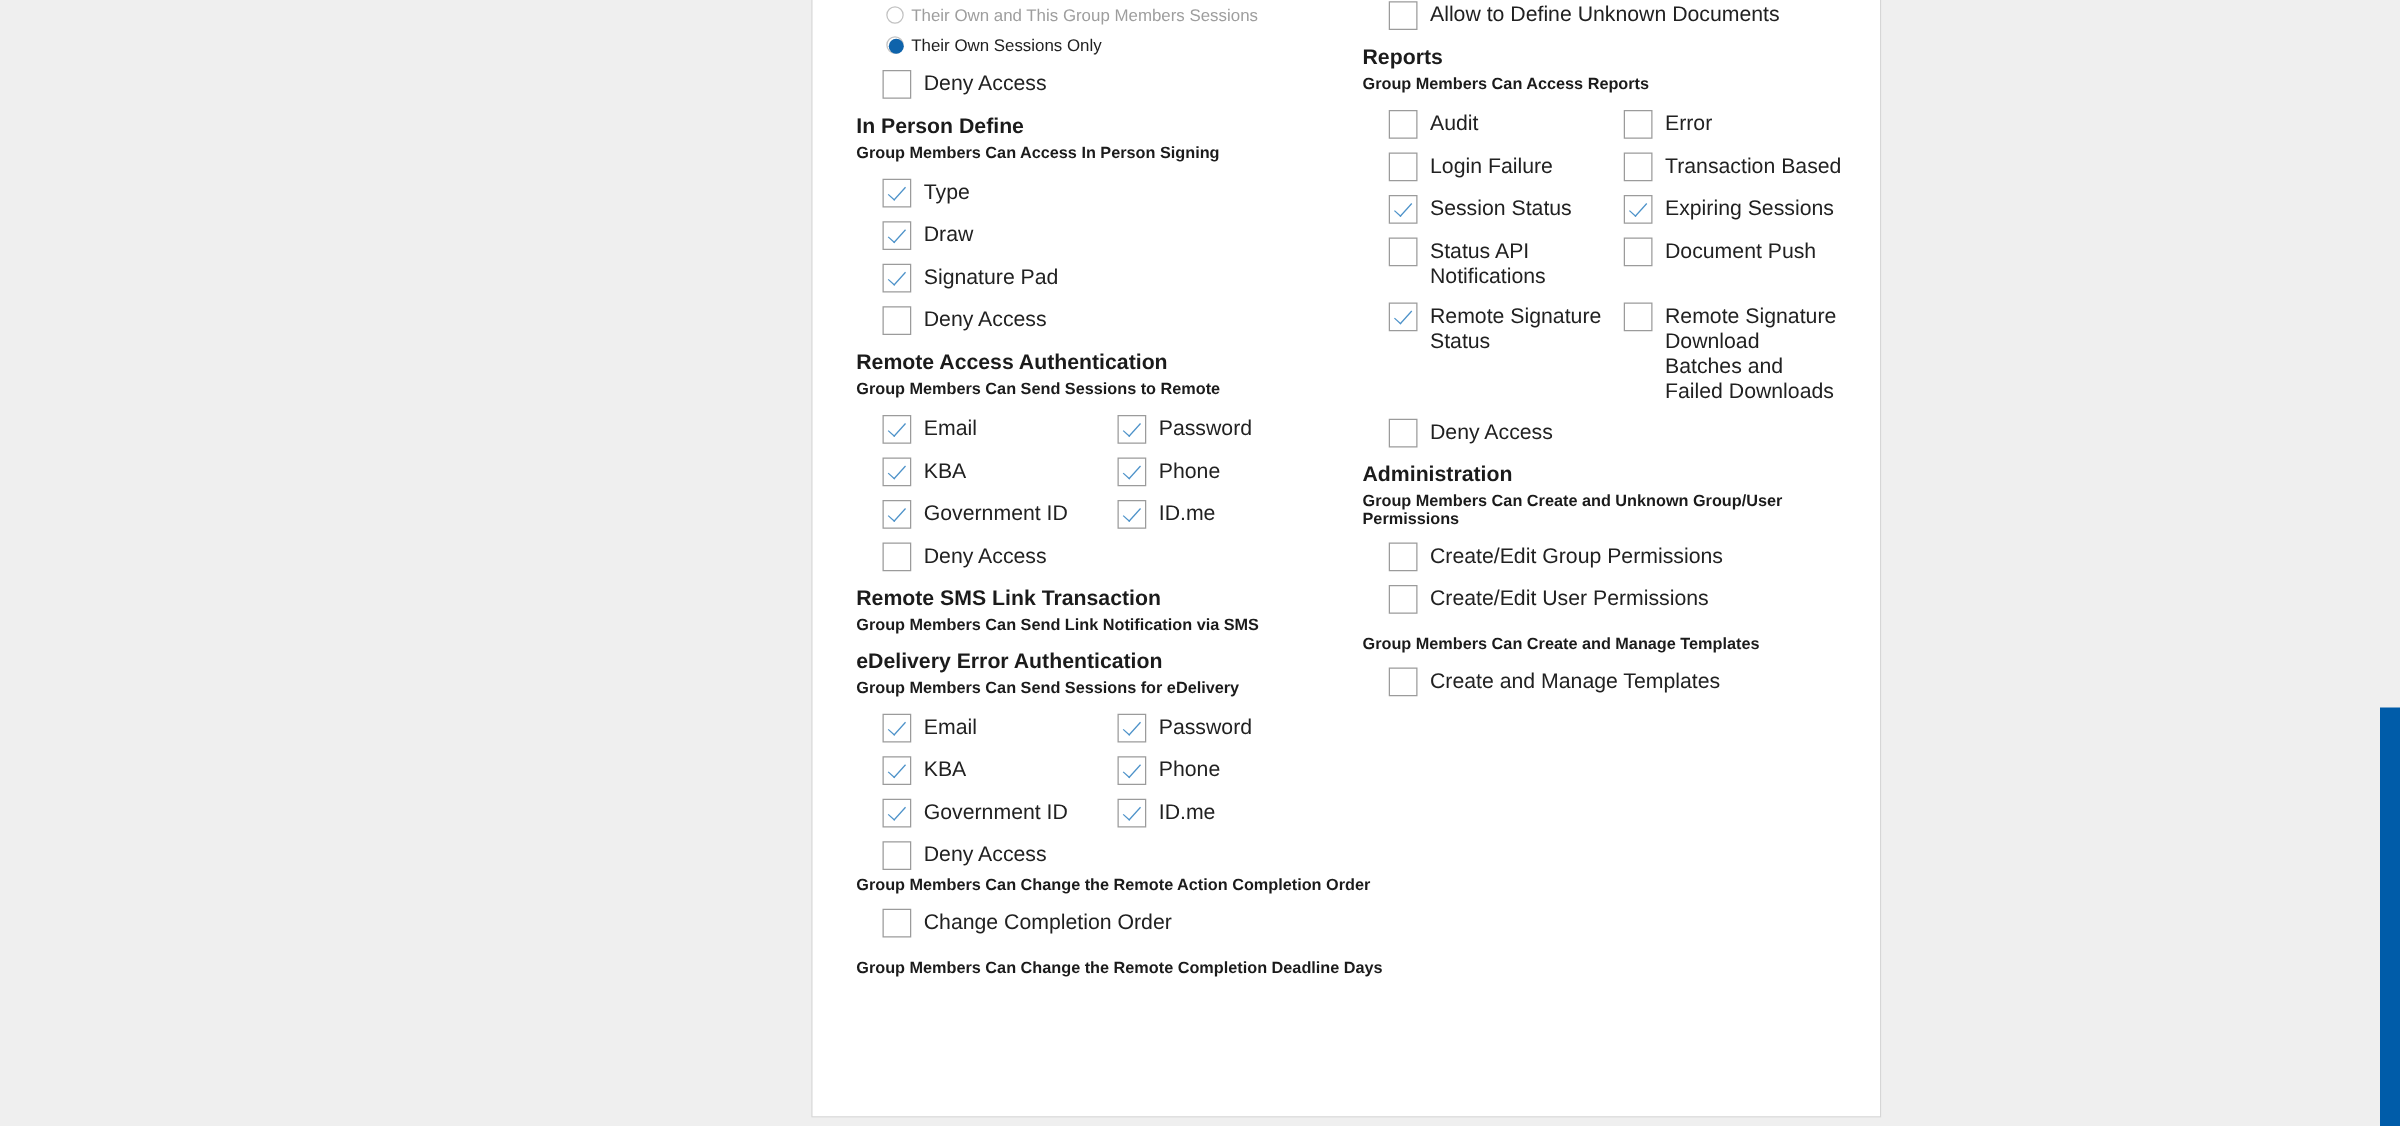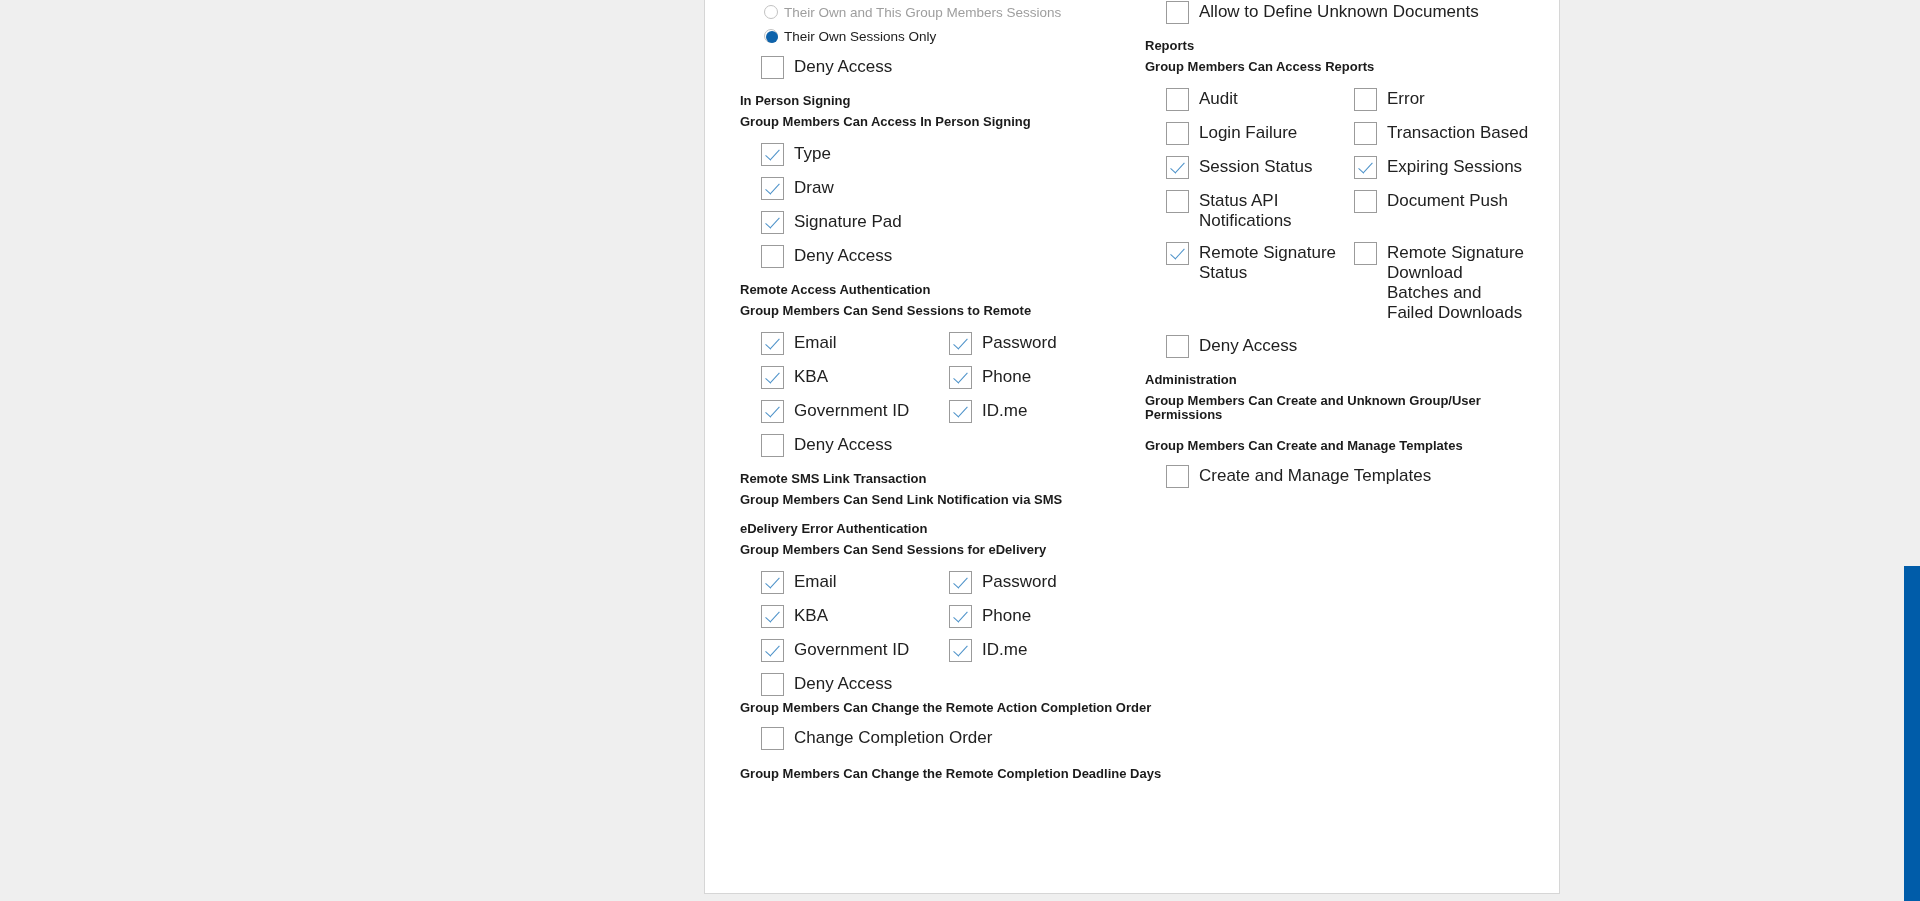--- a/index.html
+++ b/index.html
@@ -10,35 +10,35 @@
     position: relative;
     width: 1920px;
     height: 901px;
     background: #efefef;
     color: #212121;
     overflow: hidden;
   }
 
   .panel {
     position: absolute;
-    left: 704px;
+    left: 649px;
     top: -1px;
     width: 856px;
     height: 895px;
     background: #ffffff;
     border: 1px solid #d6d6d6;
   }
 
   .col { position: absolute; top: 0; }
   .col-left  { left: 35px;  width: 432px; }
   .col-right { left: 440px; width: 400px; }
 
   .section-title {
     margin: 13px 0 0 0;
-    font-size: 13px;
+    font-size: 17px;
     line-height: 18px;
     font-weight: bold;
     color: #1b1b1b;
   }
   .section-sub {
     margin: 5px 0 0 0;
     font-size: 13px;
     line-height: 14px;
     font-weight: bold;
     color: #1b1b1b;
@@ -134,21 +134,21 @@
   </label>
         </div>
 
       <div class="cb-grid single deny-top">
           <label class="cb-row">
     <span class="cb"></span>
     <span class="cb-label">Deny Access</span>
   </label>
         </div>
 
-      <h3 class="section-title">In Person Signing</h3>
+      <h3 class="section-title">In Person Define</h3>
       <div class="section-sub">Group Members Can Access In Person Signing</div>
       <div class="cb-grid single">
           <label class="cb-row">
     <span class="cb on"></span>
     <span class="cb-label">Type</span>
   </label>
           <label class="cb-row">
     <span class="cb on"></span>
     <span class="cb-label">Draw</span>
   </label>
@@ -296,20 +296,30 @@
         </div>
       <div class="cb-grid single tight">
           <label class="cb-row">
     <span class="cb"></span>
     <span class="cb-label">Deny Access</span>
   </label>
         </div>
 
       <h3 class="section-title">Administration</h3>
       <div class="section-sub">Group Members Can Create and Unknown Group/User Permissions</div>
+      <div class="cb-grid single tight">
+          <label class="cb-row">
+    <span class="cb"></span>
+    <span class="cb-label">Create/Edit Group Permissions</span>
+  </label>
+          <label class="cb-row">
+    <span class="cb"></span>
+    <span class="cb-label">Create/Edit User Permissions</span>
+  </label>
+        </div>
       <div class="section-sub spaced">Group Members Can Create and Manage Templates</div>
       <div class="cb-grid single tight">
           <label class="cb-row">
     <span class="cb"></span>
     <span class="cb-label">Create and Manage Templates</span>
   </label>
         </div>
     </div>
 
   </div>

